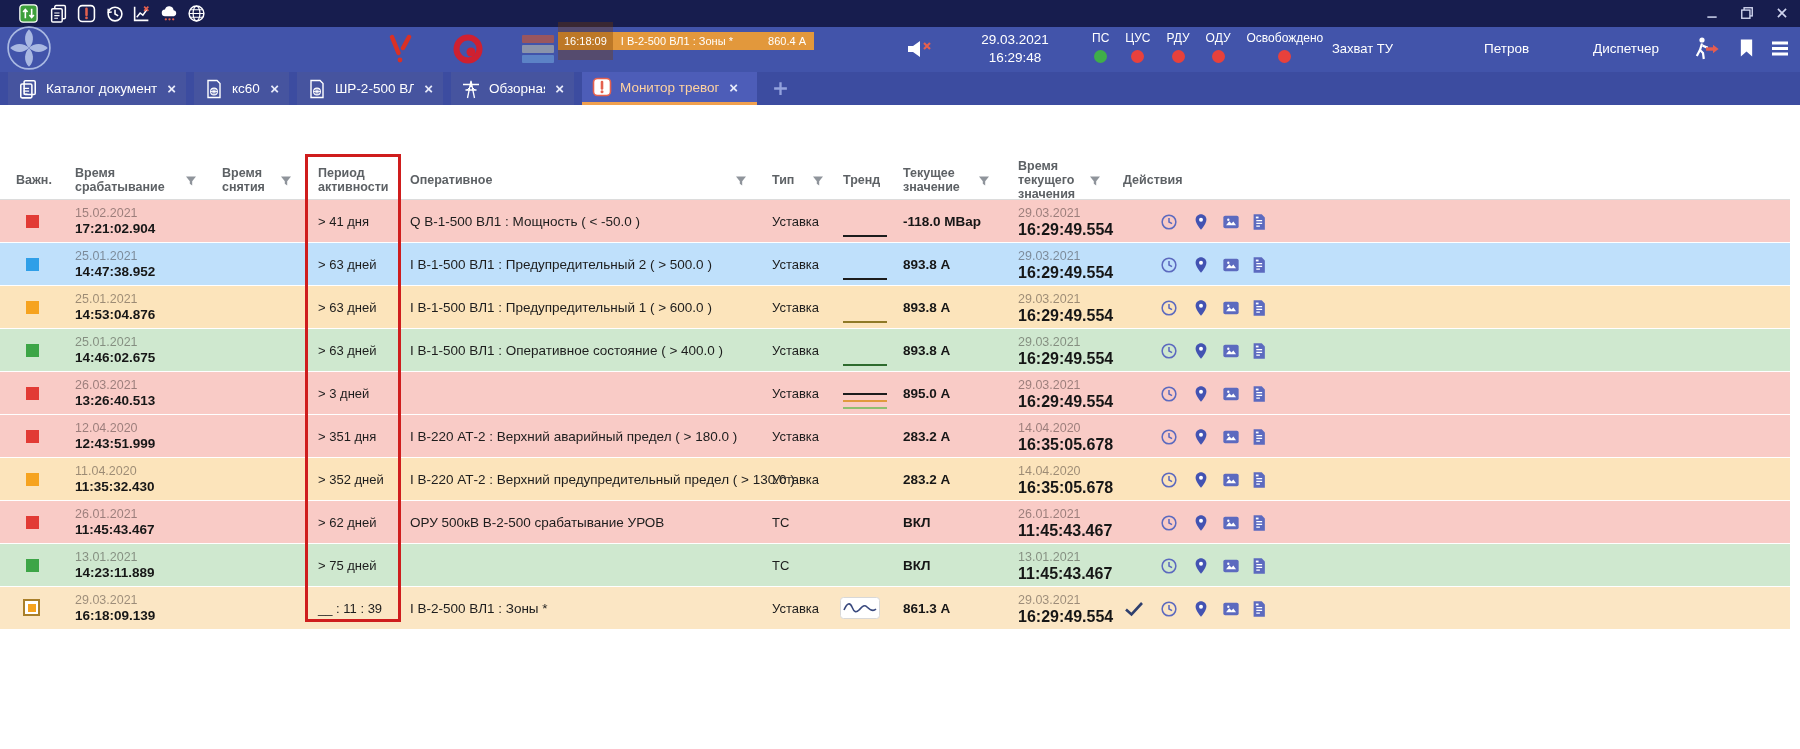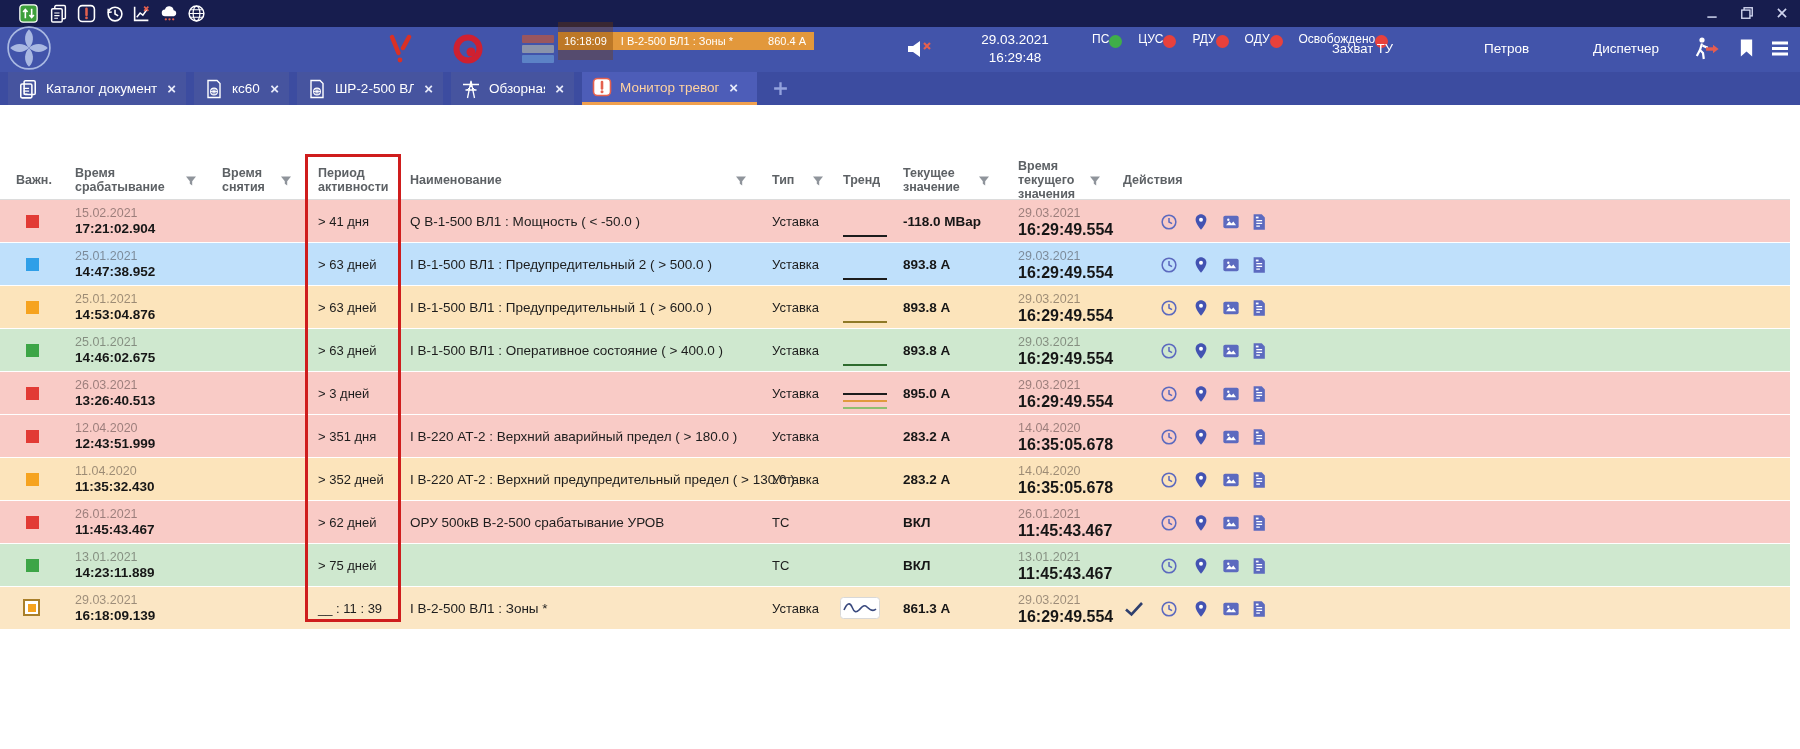--- a/index.html
+++ b/index.html
@@ -22,21 +22,21 @@
   #alertbar{position:absolute;left:558px;top:5px;width:256px;height:18px;background:#e2983c;
             display:flex;align-items:center;font-size:11px;color:#fff;white-space:nowrap;}
   #alertbar .atime{background:rgba(120,60,0,0.35);padding:12px 6px;height:14px;line-height:14px;text-align:center;}
   #alertbar .atitle{padding:0 8px;flex:1;overflow:hidden;}
   #alertbar .avalue{padding:0 8px;}
   #speaker{position:absolute;left:905px;top:10px;width:30px;height:24px;}
   #hdatetime{position:absolute;left:965px;top:4px;width:100px;text-align:center;color:#fff;}
   #hdatetime .d{font-size:13.5px;line-height:18px;}
   #hdatetime .t{font-size:13.5px;line-height:18px;}
   #statuses{position:absolute;left:1092px;top:4px;display:flex;gap:16px;}
-  .status{display:flex;flex-direction:row;align-items:center;}
+  .status{display:flex;flex-direction:column;align-items:center;}
   .st-label{color:#fff;font-size:12px;line-height:15px;}
   .st-dot{width:13px;height:13px;border-radius:50%;margin-top:4px;}
   .st-dot.green{background:#3fae49;}
   .st-dot.red{background:#e8413c;}
   #capture{position:absolute;left:1332px;top:14px;color:#fff;font-size:13px;}
   #huser{position:absolute;left:1484px;top:14px;color:#fff;font-size:13.5px;}
   #hrole{position:absolute;left:1553px;top:14px;color:#fff;font-size:13.5px;margin-left:40px;}
   #walk{position:absolute;left:1693px;top:9px;width:28px;height:26px;}
   #bmark{position:absolute;left:1738px;top:10px;width:17px;height:22px;}
   #hmb{position:absolute;left:1770px;top:13px;width:20px;height:17px;}
@@ -394,21 +394,21 @@
         <path d="M1 1.5h10L7.2 6.3v4.2L4.8 8.7V6.3z" fill="#8f949b"></path>
       </svg>
     </span>
   <div class="hc" style="left:222px;width:58px">Время снятия</div>
   <span class="hfun" style="left:280px">
       <svg viewBox="0 0 12 12" width="100%" height="100%">
         <path d="M1 1.5h10L7.2 6.3v4.2L4.8 8.7V6.3z" fill="#8f949b"></path>
       </svg>
     </span>
   <div class="hc" style="left:318px;width:76px">Период активности</div>
-  <div class="hc" style="left:410px;width:220px">Наименование</div>
+  <div class="hc" style="left:410px;width:220px">Оперативное</div>
   <span class="hfun" style="left:735px">
       <svg viewBox="0 0 12 12" width="100%" height="100%">
         <path d="M1 1.5h10L7.2 6.3v4.2L4.8 8.7V6.3z" fill="#8f949b"></path>
       </svg>
     </span>
   <div class="hc" style="left:772px;width:36px">Тип</div>
   <span class="hfun" style="left:812px">
       <svg viewBox="0 0 12 12" width="100%" height="100%">
         <path d="M1 1.5h10L7.2 6.3v4.2L4.8 8.7V6.3z" fill="#8f949b"></path>
       </svg>

